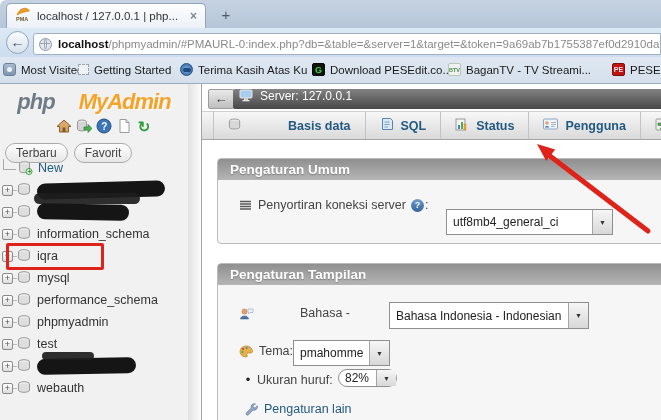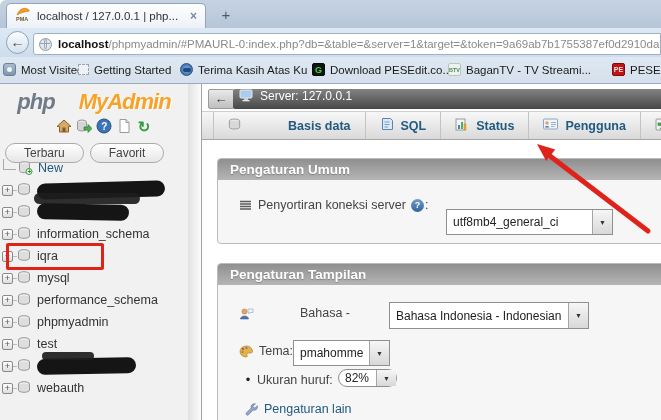--- a/index.html
+++ b/index.html
@@ -54,21 +54,21 @@
   .edgeline{position:absolute;left:201px;top:84px;width:1px;height:336px;background:#a3a3a3;}
   .logo{position:absolute;left:0;top:5px;width:188px;text-align:center;font-size:22px;font-weight:bold;
         font-style:italic;letter-spacing:-1px;}
   .logo .lphp{color:#6f7b89;}
   .logo .lma{color:#f8a227;text-shadow:1px 1px 0 #fff;padding-left:24px;}
   .navicons{position:absolute;left:56px;top:34px;display:flex;gap:4px;}
   .navicons .nico{width:16px;height:16px;display:flex;align-items:center;justify-content:center;}
   .refresh-glyph{color:#2f9e3f;font-size:15px;font-weight:bold;line-height:15px;}
   .filters{position:absolute;left:5px;top:59px;display:flex;gap:6px;}
   .pill{border:1px solid #aaa;border-radius:11px;background:linear-gradient(#fff,#e6e6e6);
-        font-size:12px;color:#444;padding:2px 18px;}
+        font-size:12px;color:#444;padding:2px 10px;}
   .trow{position:absolute;left:0;height:22px;display:flex;align-items:center;font-size:12.5px;color:#333;}
   .elbow{width:12px;height:10px;border-left:1px solid #aaa;border-bottom:1px solid #aaa;
          margin:-8px 2px 0 3px;flex:none;}
   .plus{width:11px;height:11px;border:1px solid #8a8a8a;background:linear-gradient(#fff,#ddd);
         box-sizing:border-box;font-size:9px;line-height:8px;text-align:center;color:#555;
         margin-left:2px;flex:none;border-radius:2px;}
   .conn{width:4px;height:1px;background:#bbb;flex:none;}
   .dbico{flex:none;margin-right:5px;position:relative;top:1px;}
   .tlabel{overflow:hidden;}
   .lbl-new{color:#235a81;}

